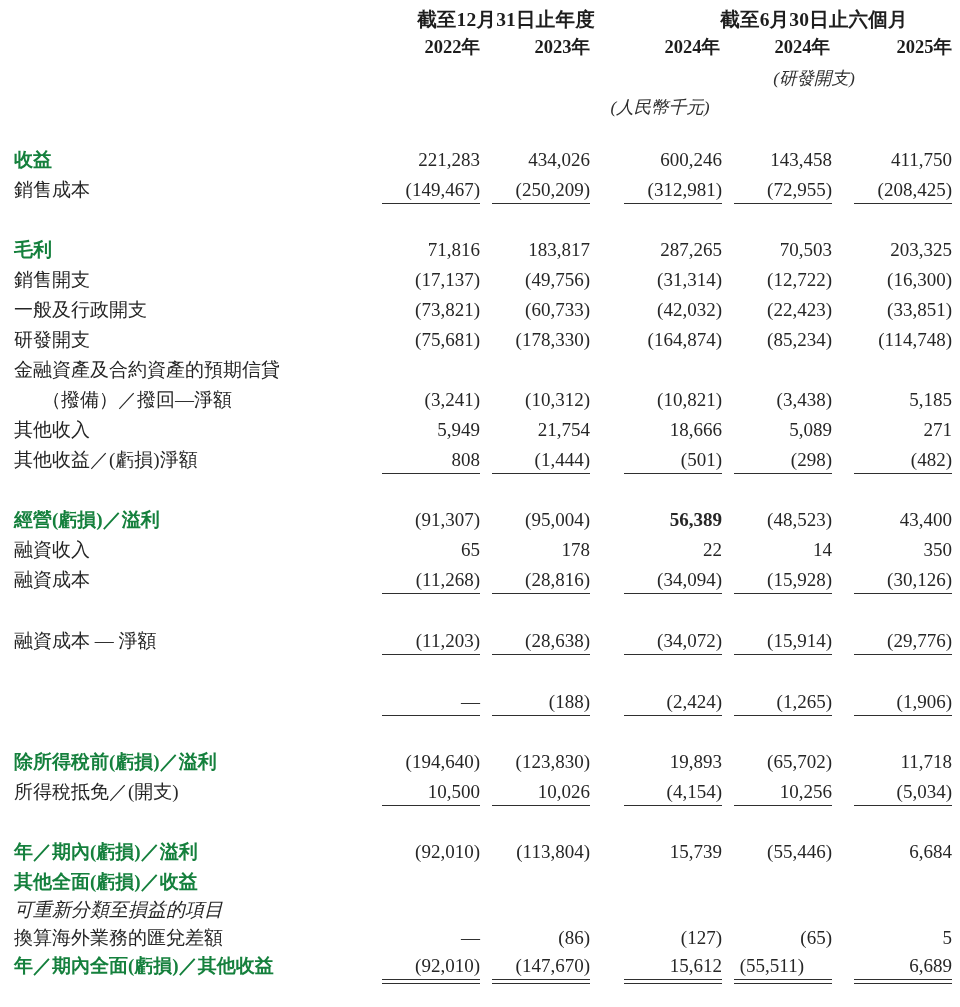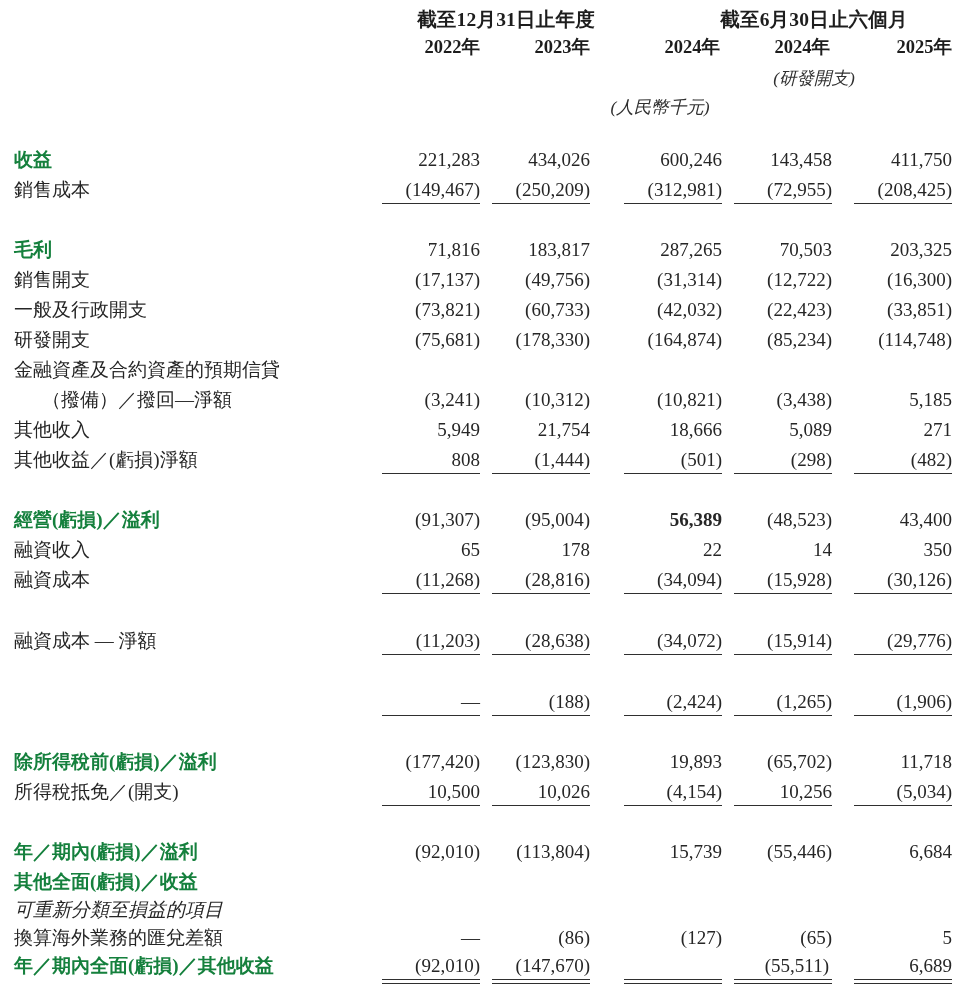--- a/index.html
+++ b/index.html
@@ -271,21 +271,21 @@
         <div class="cell" style="left: 682px; width: 150px;">(1,265)</div>
         <div class="cell" style="left: 802px; width: 150px;">(1,906)</div>
       </div>
       <div class="rule" style="left: 382px; width: 98px; top: 715px;"></div>
       <div class="rule" style="left: 492px; width: 98px; top: 715px;"></div>
       <div class="rule" style="left: 624px; width: 98px; top: 715px;"></div>
       <div class="rule" style="left: 734px; width: 98px; top: 715px;"></div>
       <div class="rule" style="left: 854px; width: 98px; top: 715px;"></div>
       <div class="row" style="top: 748px;">
         <div class="label bold">除所得稅前(虧損)／溢利</div>
-        <div class="cell bold" style="left: 330px; width: 150px;">(177,420)</div>
+        <div class="cell bold" style="left: 330px; width: 150px;">(194,640)</div>
         <div class="cell bold" style="left: 440px; width: 150px;">(123,830)</div>
         <div class="cell bold" style="left: 572px; width: 150px;">19,893</div>
         <div class="cell bold" style="left: 682px; width: 150px;">(65,702)</div>
         <div class="cell bold" style="left: 802px; width: 150px;">11,718</div>
       </div>
       <div class="row" style="top: 778px;">
         <div class="label">所得稅抵免／(開支)</div>
         <div class="cell" style="left: 330px; width: 150px;">10,500</div>
         <div class="cell" style="left: 440px; width: 150px;">10,026</div>
         <div class="cell" style="left: 572px; width: 150px;">(4,154)</div>
@@ -316,21 +316,22 @@
         <div class="cell" style="left: 330px; width: 150px;">—</div>
         <div class="cell" style="left: 440px; width: 150px;">(86)</div>
         <div class="cell" style="left: 572px; width: 150px;">(127)</div>
         <div class="cell" style="left: 682px; width: 150px;">(65)</div>
         <div class="cell" style="left: 802px; width: 150px;">5</div>
       </div>
       <div class="row" style="top: 952px;">
         <div class="label bold">年／期內全面(虧損)／其他收益</div>
         <div class="cell bold" style="left: 330px; width: 150px;">(92,010)</div>
         <div class="cell bold" style="left: 440px; width: 150px;">(147,670)</div>
-        <div class="cell bold" style="left: 679px; width: 150px;">(55,511)</div>
+        <div class="cell bold" style="left: 572px; width: 150px;">15,612</div>
+        <div class="cell bold" style="left: 654px; width: 150px;">(55,511)</div>
         <div class="cell bold" style="left: 802px; width: 150px;">6,689</div>
       </div>
       <div class="rule dbl" style="left: 382px; width: 98px; top: 979px;"></div>
       <div class="rule dbl" style="left: 492px; width: 98px; top: 979px;"></div>
       <div class="rule dbl" style="left: 624px; width: 98px; top: 979px;"></div>
       <div class="rule dbl" style="left: 734px; width: 98px; top: 979px;"></div>
       <div class="rule dbl" style="left: 854px; width: 98px; top: 979px;"></div>
     </div>
 
 </div>

